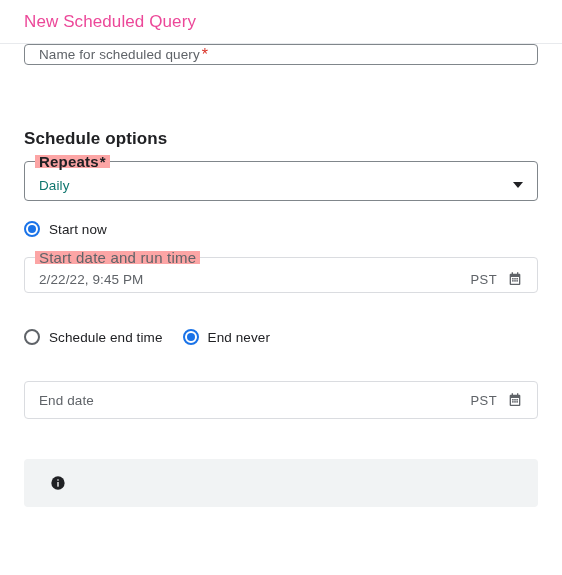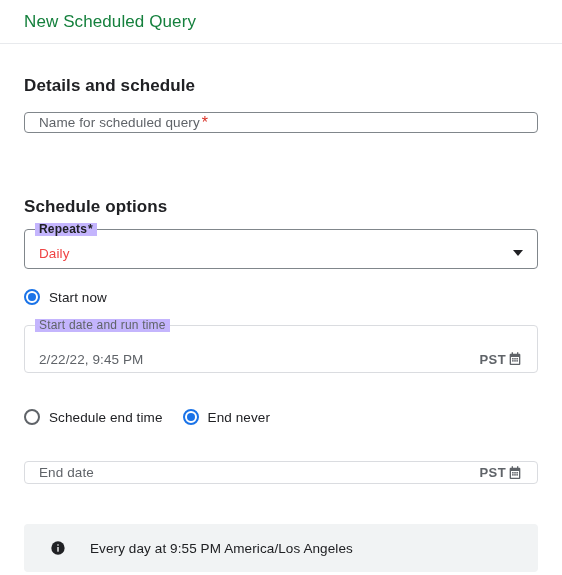--- a/index.html
+++ b/index.html
@@ -21,21 +21,21 @@
     height: 44px;
     box-sizing: border-box;
     display: flex;
     align-items: center;
     padding: 0 24px;
     border-bottom: 1px solid #e8eaed;
   }
   .dialog-title {
     font-size: 17px;
     font-weight: 400;
-    color: #15803d;
+    color: #ec4899;
     letter-spacing: 0.1px;
   }
 
   
   .dialog-body {
     padding: 0 24px;
   }
 
   .section-heading {
     font-size: 17px;
@@ -43,21 +43,21 @@
     color: #202124;
     letter-spacing: 0.1px;
   }
   .section-heading.details { margin: 32px 0 16px 0; }
   .section-heading.schedule { margin: 16px 0 12px 0; }
 
   
   .field {
     position: relative;
     box-sizing: border-box;
-    height: 23px;
+    height: 38px;
     border: 1px solid #80868b;
     border-radius: 4px;
     display: flex;
     align-items: center;
     padding: 0 14px;
     background: #fff;
   }
   .field.disabled {
     border-color: #dadce0;
   }
@@ -65,53 +65,53 @@
     font-size: 13.5px;
     color: #5f6368;
     letter-spacing: 0.1px;
   }
   .field .req-star {
     color: #d93025;
     margin-left: 2px;
   }
   .field .value {
     font-size: 13.5px;
-    color: #ef4444;
+    color: #0f766e;
     letter-spacing: 0.1px;
   }
   .field.disabled .value { color: #5f6368; }
 
   
   .field .float-label {
     position: absolute;
     top: -7px;
     left: 10px;
-    background: #c4b5fd;
+    background: #fca5a5;
     padding: 0 4px;
-    font-size: 12px;
+    font-size: 15px;
     line-height: 13px;
     letter-spacing: 0.2px;
     white-space: nowrap;
   }
   .field .float-label.strong {
     color: #202124;
     font-weight: 700;
   }
   .field .float-label.muted {
     color: #5f6368;
     font-weight: 400;
   }
   .field .float-label .req-star {
     color: #202124;
     margin-left: 1px;
   }
 
   
   .field.with-label {
-    height: 48px;
+    height: 36px;
     align-items: flex-end;
     padding-bottom: 5px;
   }
 
   
   .name-field { height: 21px; }
 
   
   .select-field {
     height: 40px;
@@ -168,22 +168,21 @@
   
   .field-right {
     margin-left: auto;
     display: flex;
     align-items: center;
   }
   .tz {
     font-size: 13px;
     color: #5f6368;
     letter-spacing: 0.4px;
-    margin-right: 1px;
-    font-weight: bold;
+    margin-right: 10px;
   }
   .cal-icon { width: 16px; height: 16px; display: block; }
 
   
   .info-banner {
     background: #f1f3f4;
     border-radius: 4px;
     height: 48px;
     box-sizing: border-box;
     display: flex;
@@ -206,21 +205,20 @@
 </style>
 </head>
 <body>
 
 <div class="dialog-header">
   <div class="dialog-title">New Scheduled Query</div>
 </div>
 
 <div class="dialog-body">
 
-  <div class="section-heading details">Details and schedule</div>
 
   <div class="field name-field">
     <span class="placeholder">Name for scheduled query</span>
       <span class="req-star">*</span>
   </div>
 
   <div class="gap-24"></div>
   <div class="gap-24"></div>
 
   <div class="section-heading schedule">Schedule options</div>
@@ -300,16 +298,15 @@
   <div class="gap-16"></div>
 
   <div class="info-banner">
     <span>
       <svg class="info-icon" viewBox="0 0 24 24" aria-hidden="true">
         <circle cx="12" cy="12" r="10" fill="#202124"></circle>
         <rect x="11" y="10.5" width="2" height="7" fill="#ffffff"></rect>
         <circle cx="12" cy="7.4" r="1.2" fill="#ffffff"></circle>
       </svg>
     </span>
-    <span class="info-text">Every day at 9:55 PM America/Los Angeles</span>
   </div>
 
 </div>
 
 </body></html>

